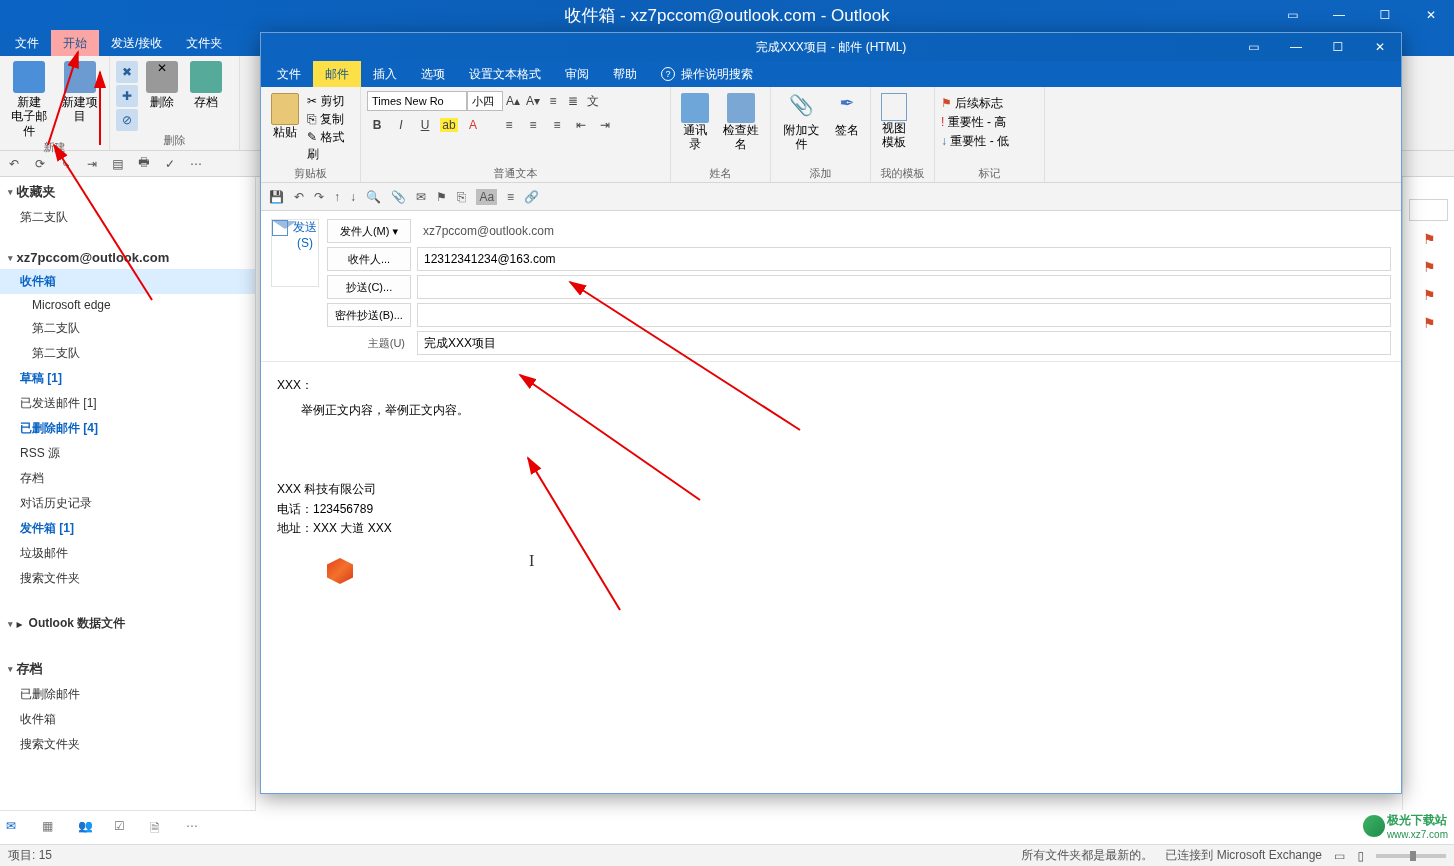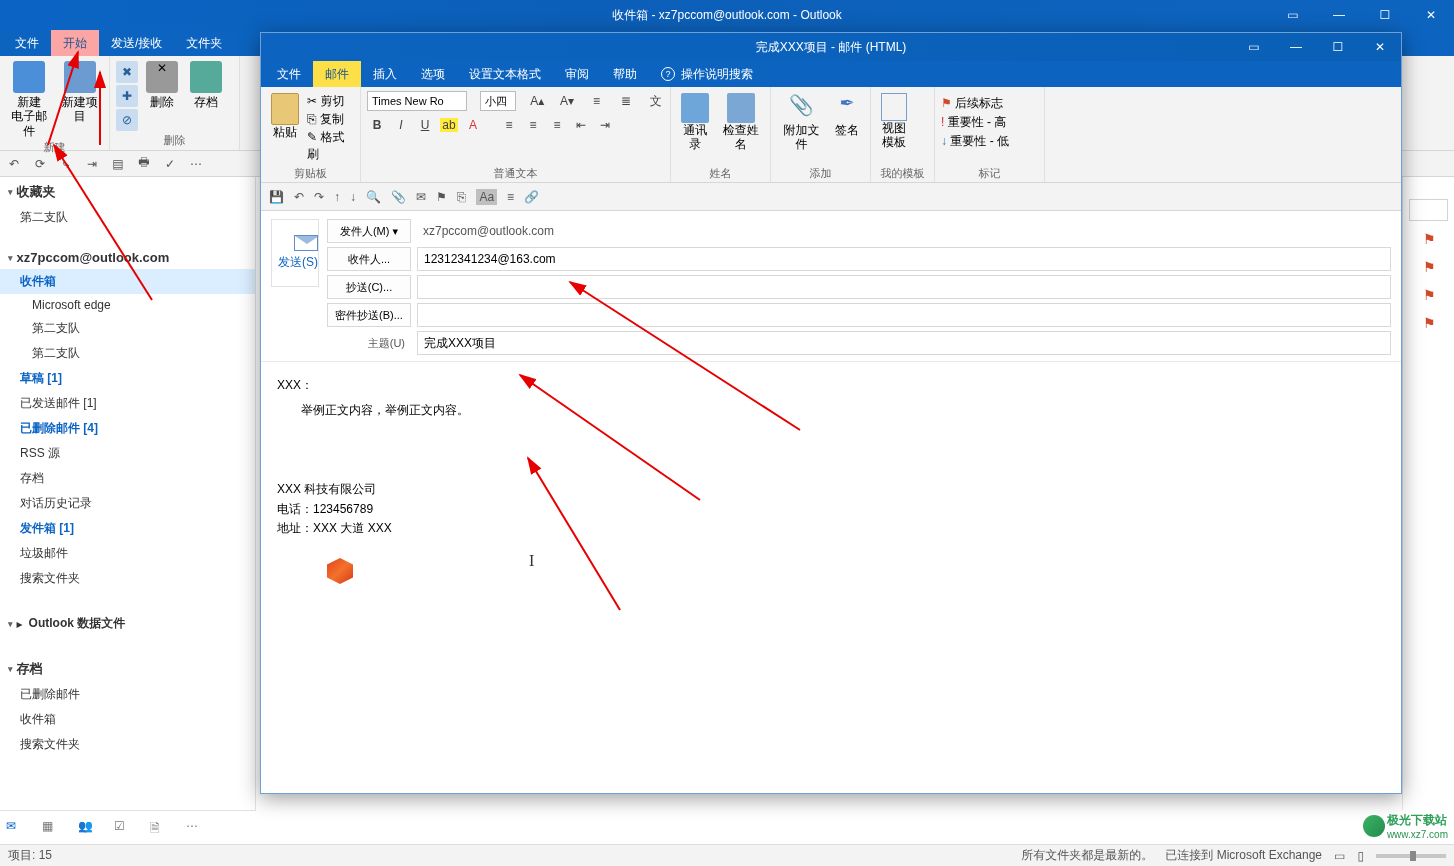--- a/index.html
+++ b/index.html
@@ -1,18 +1,18 @@
 <!DOCTYPE html>
 <html><head>
 <meta charset="utf-8">
 <style>
 *{box-sizing:border-box;margin:0;padding:0;font-family:"Microsoft YaHei","Segoe UI",sans-serif;font-size:12px}
 body{width:1454px;height:866px;overflow:hidden;position:relative;background:#fff}
 .main-title{height:30px;background:linear-gradient(90deg,#0b64c4,#0c5fb8 40%,#0d64bf);color:#fff;display:flex;align-items:center;position:relative}
-.main-title .title-text{position:absolute;left:50%;transform:translateX(-50%);font-size:12px}
+.main-title .title-text{position:absolute;left:50%;transform:translateX(-50%);font-size:17px}
 .main-title .wincontrols{position:absolute;right:0;display:flex}
 .main-title .wincontrols div{width:46px;height:30px;display:flex;align-items:center;justify-content:center;color:#fff}
 .main-tabs{height:26px;background:#0c64c0;display:flex;align-items:stretch;padding-left:3px}
 .main-tabs .tab{padding:0 12px;color:#fff;display:flex;align-items:center;font-size:12px;cursor:pointer}
 .main-tabs .tab.active{background:#fca5a5;color:#1b558f}
 .ribbon1{height:95px;background:#f3f3f3;border-bottom:1px solid #d6d6d6;display:flex}
 .rgroup{border-right:1px solid #e1e1e1;padding:3px 6px 0;display:flex;flex-direction:column;justify-content:space-between}
 .rgroup .glabel{text-align:center;color:#666;font-size:11px;padding-bottom:2px}
 .rgroup .gcontent{flex:1;display:flex;align-items:flex-start;gap:4px}
 .bigbtn{display:flex;flex-direction:column;align-items:center;padding:2px 4px;cursor:pointer;text-align:center;line-height:1.2}
@@ -41,21 +41,21 @@
 .ribbon2{height:96px;background:#f3f3f3;border-bottom:1px solid #d6d6d6;display:flex;font-size:11px}
 .ribbon2 .rg{border-right:1px solid #e0e0e0;padding:4px 6px 0;display:flex;flex-direction:column}
 .ribbon2 .rg .top{flex:1;display:flex;gap:4px}
 .ribbon2 .rg .bot{text-align:center;color:#666;font-size:11px;padding:1px 0}
 .fmt-select{border:1px solid #bcbcbc;background:#fff;padding:1px 4px;height:20px;font-size:11px}
 .fmtbtn{width:20px;height:20px;display:flex;align-items:center;justify-content:center;color:#444;cursor:pointer}
 .compose-qat{height:28px;background:#f3f3f3;border-bottom:1px solid #d6d6d6;display:flex;align-items:center;padding-left:8px;gap:10px}
 .compose-qat .qi{color:#555;cursor:pointer}
 .compose-qat .qi.save{color:#1b66b1}
 .header-fields{padding:8px 10px 6px;display:flex;gap:8px;border-bottom:1px solid #e8e8e8}
-.sendbtn{width:48px;height:68px;border:1px solid #e2e2e2;display:flex;flex-direction:column;align-items:flex-end;justify-content:center;cursor:pointer;color:#0b64c4;text-align:center;line-height:1.3;gap:4px}
+.sendbtn{width:48px;height:68px;border:1px solid #e2e2e2;display:flex;flex-direction:row;align-items:flex-start;justify-content:center;cursor:pointer;color:#0b64c4;text-align:center;line-height:1.3;gap:4px}
 .sendbtn .envico{width:24px;height:16px;border:1.5px solid #5a8fc9;position:relative}
 .sendbtn .envico::after{content:"";position:absolute;left:0;right:0;top:0;border-left:12px solid transparent;border-right:12px solid transparent;border-top:8px solid #5a8fc9;opacity:0.6}
 .fields{flex:1;display:flex;flex-direction:column;gap:4px}
 .fieldrow{display:flex;gap:6px;align-items:center}
 .fieldlabel{width:84px;height:24px;border:1px solid #d8d8d8;display:flex;align-items:center;justify-content:center;background:#fdfdfd;cursor:pointer;font-size:11px}
 .fieldlabel.plain{border:none;background:none;justify-content:flex-end;padding-right:6px;color:#555}
 .fieldinput{flex:1;height:24px;border:1px solid #d8d8d8;padding:2px 6px;font-size:12px}
 .bodyarea{flex:1;padding:14px 16px;font-family:"Times New Roman","SimSun",serif;font-size:14px;color:#000;line-height:1.6;position:relative}
 .statusbar{position:absolute;left:0;right:0;bottom:0;height:22px;background:#f3f3f3;border-top:1px solid #ddd;display:flex;align-items:center;padding:0 8px;font-size:11px;color:#555;justify-content:space-between}
 .statusbar .right{display:flex;align-items:center;gap:12px}
@@ -220,21 +220,21 @@
           <div>✂ <span>剪切</span></div>
           <div>⎘ <span>复制</span></div>
           <div>✎ <span>格式刷</span></div>
         </div>
       </div>
       <div class="bot">剪贴板</div>
     </div>
 
     <div class="rg" style="width:310px">
       <div class="top" style="flex-direction:column;gap:4px">
-        <div style="display:flex;gap:13px;align-items:flex-start">
+        <div style="display:flex;gap:0;align-items:flex-start">
           <input class="fmt-select" style="width: 100px;" value="Times New Ro">
           <input class="fmt-select" style="width: 36px;" value="小四">
           <div class="fmtbtn">A▴</div>
           <div class="fmtbtn">A▾</div>
           <div class="fmtbtn">≡</div>
           <div class="fmtbtn">≣</div>
           <div class="fmtbtn">文</div>
         </div>
         <div style="display:flex;gap:4px;align-items:center">
           <div class="fmtbtn" style="font-weight:bold">B</div>

